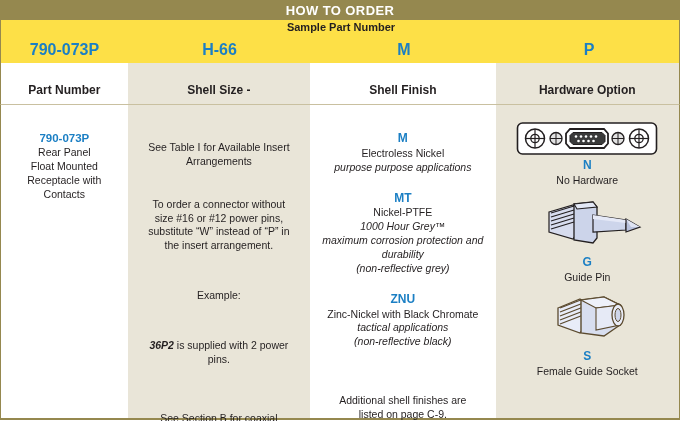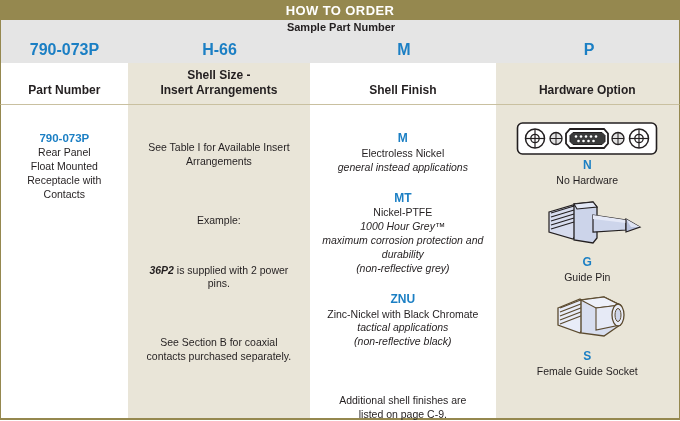--- a/index.html
+++ b/index.html
@@ -20,21 +20,21 @@
   .title-bar{
     position:absolute;left:0;top:0;width:680px;height:20px;
     background:#95884f;
     color:#ffffff;
     font-size:13px;font-weight:bold;
     letter-spacing:.4px;
     display:flex;align-items:center;justify-content:center;
   }
   .sample-band{
     position:absolute;left:0;top:20px;width:680px;height:43px;
-    background:#e5e5e5;
+    background:#fde047;
     border-left:1px solid #95884f;
     border-right:1px solid #95884f;
     box-sizing:border-box;
   }
   .sample-label{
     position:absolute;left:0;top:1px;width:680px;
     text-align:center;
     font-size:11px;font-weight:bold;color:#231f20;
   }
   .sample-codes{
@@ -126,21 +126,20 @@
     </div>
   </div>
 
   <div class="col-head">
     <div class="hc c1 plain">
       <span>Part Number</span>
     </div>
     <div class="hc c2 shade">
       <span>
         <span>Shell Size -</span><br>
-        <span>Insert Arrangements</span>
       </span>
     </div>
     <div class="hc c3 plain">
       <span>Shell Finish</span>
     </div>
     <div class="hc c4 shade">
       <span>Hardware Option</span>
     </div>
   </div>
 
@@ -154,36 +153,37 @@
         <div>Float Mounted</div>
         <div>Receptacle with</div>
         <div>Contacts</div>
       </div>
     </div>
 
     <div class="bc c2 shade">
       <div class="gap-lg"></div>
       <p class="p">See Table I for Available Insert Arrangements</p>
       <div class="gap"></div>
+      <p class="p">To order a connector without size #16 or #12 power pins, substitute “W” instead of “P” in the insert arrangement.</p>
       <div class="gap-lg"></div>
       <p class="p">Example:</p>
       <div class="gap-lg"></div>
       <p class="p"><span class="bolditalic">36P2</span><span> is supplied with 2 power pins.</span></p>
       <div class="gap"></div>
       <div class="gap-lg"></div>
       <p class="p">See Section B for coaxial contacts purchased separately.</p>
     </div>
 
     <div class="bc c3 plain">
       <div class="gap-lg"></div>
 
       <div>
         <div class="code-lg">M</div>
         <div>Electroless Nickel</div>
-        <div class="ital">general instead applications</div>
+        <div class="ital">purpose purpose applications</div>
       </div>
 
       <div class="gap-lg"></div>
 
       <div>
         <div class="code-lg">MT</div>
         <div>Nickel-PTFE</div>
         <div class="ital">1000 Hour Grey™</div>
         <div class="ital">maximum corrosion protection and durability</div>
         <div class="ital">(non-reflective grey)</div>

